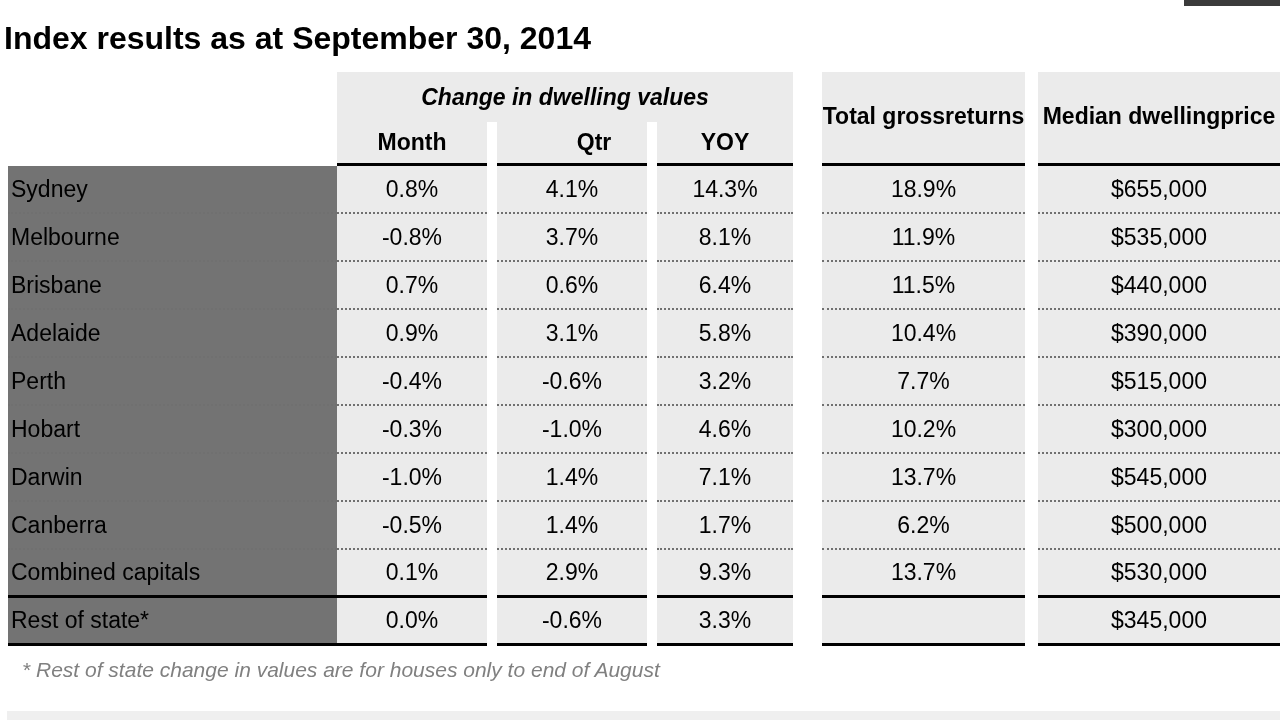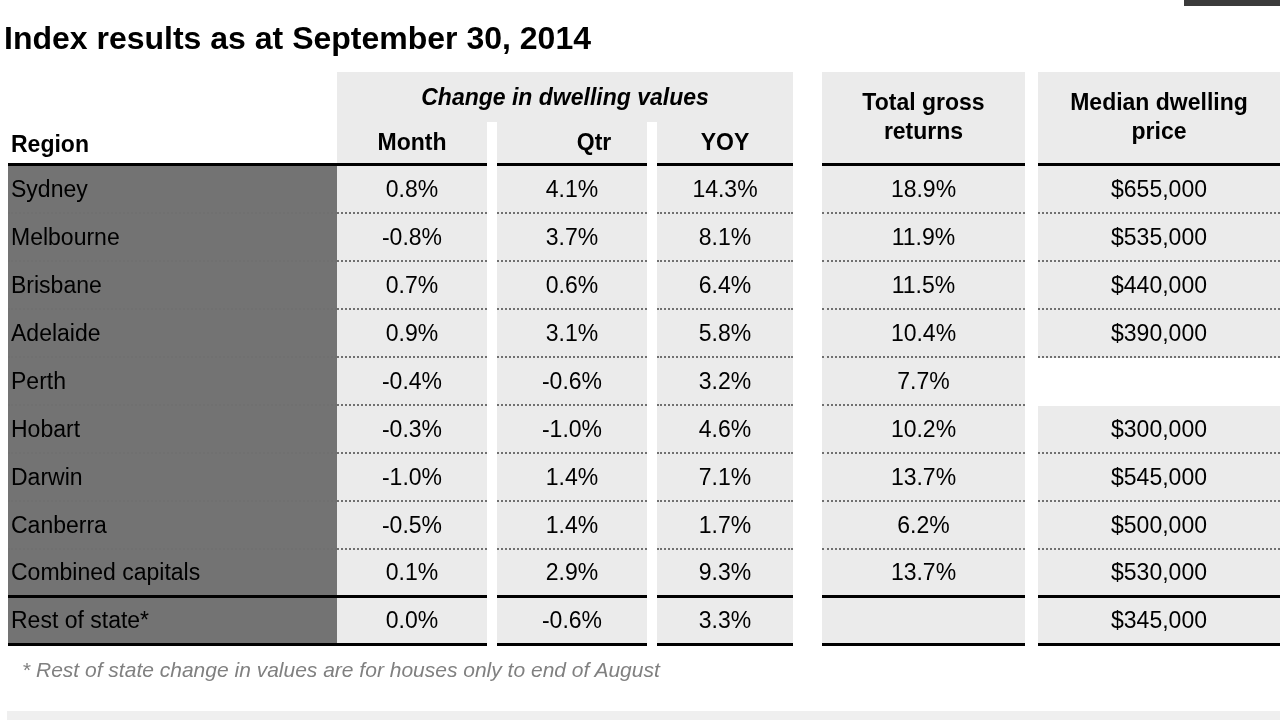--- a/index.html
+++ b/index.html
@@ -28,21 +28,21 @@
   .thead { grid-template-rows: 50px 44px; font-weight: bold; font-size: 23px; }
   .cell-gray { background: var(--column-shading, #ebebeb); }
   .h-group  { grid-column: 2 / 7; grid-row: 1; display: flex; align-items: center; justify-content: center; font-style: italic; }
   .h-total  { grid-column: 8;  grid-row: 1 / 3; }
   .h-median { grid-column: 10; grid-row: 1 / 3; }
   .h-region { grid-column: 1; grid-row: 2; display: flex; align-items: flex-end; padding: 0 0 5px 3px; box-sizing: border-box; }
   .h-month  { grid-column: 2; grid-row: 2; }
   .h-qtr    { grid-column: 4; grid-row: 2; padding-left: 44px; }
   .h-yoy    { grid-column: 6; grid-row: 2; }
   .h-sub, .h-2line { display: flex; align-items: center; justify-content: center; }
-  .h-2line { flex-direction: column; line-height: 1.22; padding-bottom: 2px; }
+  .h-2line { line-height: 1.22; padding-bottom: 2px; }
   .h-region, .h-month, .h-qtr, .h-yoy, .h-total, .h-median {
     border-bottom: 3px solid #000; box-sizing: border-box;
   }
   .trow { height: 48px; font-size: 23px; }
   .trow .cell {
     box-sizing: border-box; height: 100%;
     border-bottom: 2px dotted #707070;
     display: flex; align-items: center;
   }
   .trow .region { padding-left: 3px; background: #737373; }
@@ -72,21 +72,20 @@
     <div class="thead grid-cols">
       <div class="h-group cell-gray">Change in dwelling values</div>
       <div class="h-total cell-gray h-2line">
         <span>Total gross</span>
         <span>returns</span>
       </div>
       <div class="h-median cell-gray h-2line">
         <span>Median dwelling</span>
         <span>price</span>
       </div>
-      <div class="h-region">Region</div>
       <div class="h-month cell-gray h-sub">Month</div>
       <div class="h-qtr cell-gray h-sub">Qtr</div>
       <div class="h-yoy cell-gray h-sub">YOY</div>
     </div>
     <div id="tbody">
   <div class="trow grid-cols">
     <div class="cell region">Sydney</div>
     <div class="cell val">0.8%</div>
     <div class="spacer"></div>
     <div class="cell val">4.1%</div>
@@ -140,20 +139,21 @@
   <div class="trow grid-cols">
     <div class="cell region">Perth</div>
     <div class="cell val">-0.4%</div>
     <div class="spacer"></div>
     <div class="cell val">-0.6%</div>
     <div class="spacer"></div>
     <div class="cell val">3.2%</div>
     <div class="spacer"></div>
     <div class="cell val">7.7%</div>
     <div class="spacer"></div>
+    <div class="cell val">$515,000</div>
   </div>
 
   <div class="trow grid-cols">
     <div class="cell region">Hobart</div>
     <div class="cell val">-0.3%</div>
     <div class="spacer"></div>
     <div class="cell val">-1.0%</div>
     <div class="spacer"></div>
     <div class="cell val">4.6%</div>
     <div class="spacer"></div>

